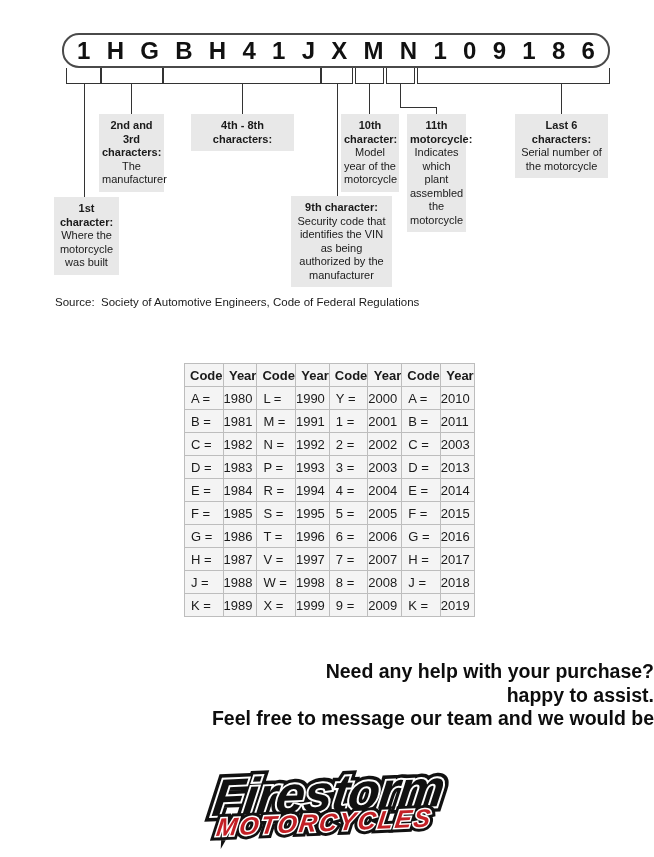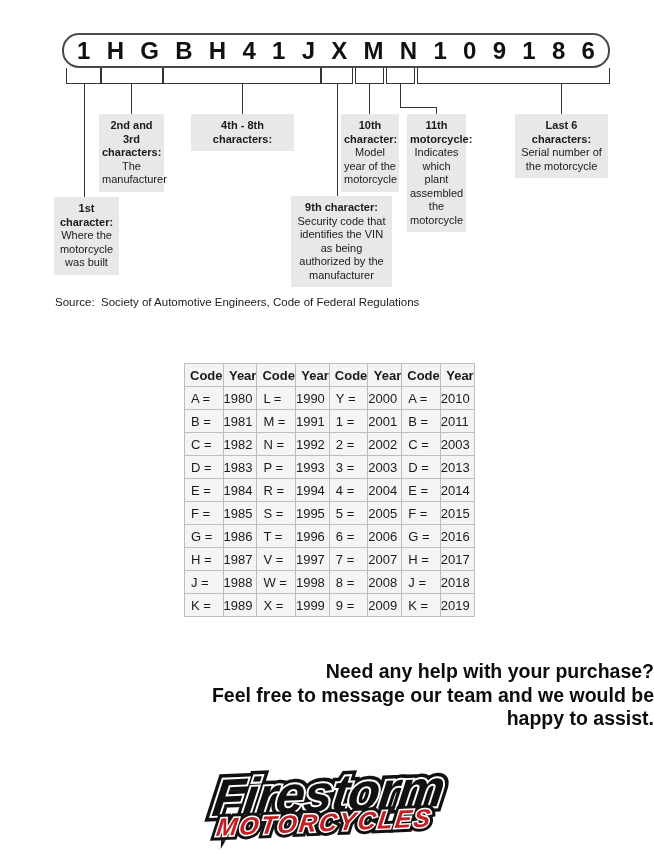--- a/index.html
+++ b/index.html
@@ -304,22 +304,22 @@
           <td class="code">9 =</td>
           <td class="year">2009</td>
           <td class="code">K =</td>
           <td class="year">2019</td>
         </tr>
       </tbody>
   </table>
 
   <div class="help">
     <div>Need any help with your purchase?</div>
+    <div>happy to assist.</div>
     <div>Feel free to message our team and we would be</div>
-    <div>happy to assist.</div>
   </div>
 
   <div class="logo">
     <div class="logo-inner">
       <div class="logo-line brand">
         <span class="layer l1" aria-hidden="true">Firestorm</span>
         <span class="layer l2" aria-hidden="true">Firestorm</span>
         <span class="l3">Firestorm</span>
       </div>
       <div class="logo-line sub">

